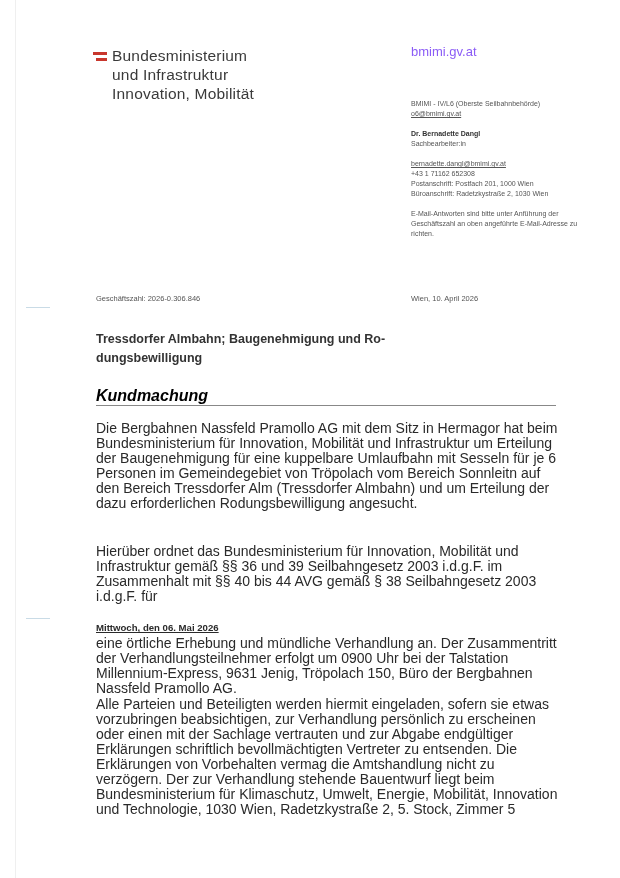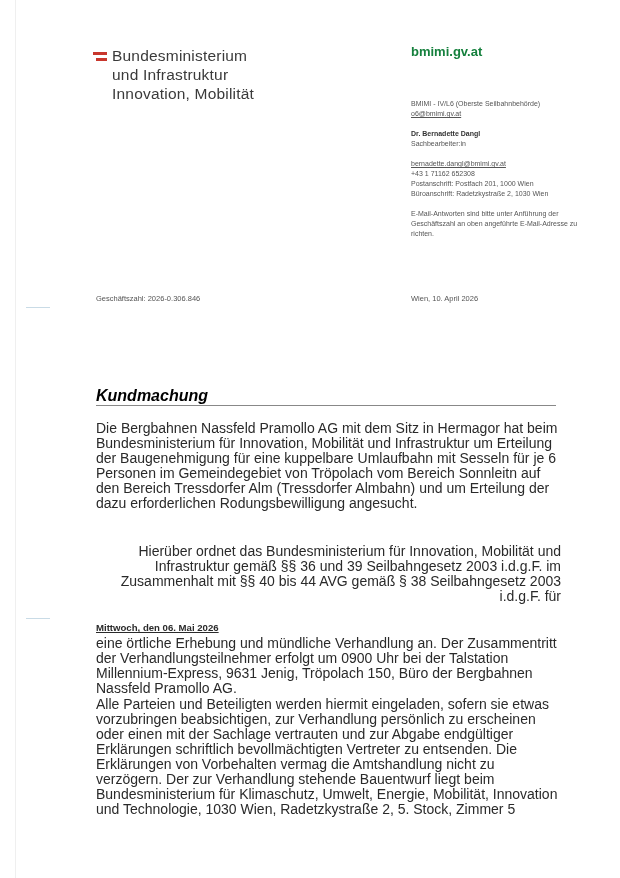--- a/index.html
+++ b/index.html
@@ -8,37 +8,37 @@
     .page { position: absolute; left: 0; top: 0; width: 620px; height: 742px; background: #fff; margin-left: 12px; }
     .left-edge { position: absolute; left: 3px; top: 0; width: 1px; height: 878px; background: #efefef; }
     .fold-mark { position: absolute; left: 14px; width: 24px; height: 1px; background: #c9dbe6; }
 
     .logo { position: absolute; left: 81px; top: 50px; }
     .flag { position: absolute; left: 0; top: 2px; width: 14px; height: 10px; }
     .flag .bar1 { position: absolute; left: 0; top: 0; width: 14px; height: 3px; background: #c8372d; }
     .flag .bar2 { position: absolute; left: 3px; top: 6px; width: 11px; height: 3px; background: #c8372d; }
     .logo-text { position: absolute; left: 19px; top: -4px; width: 220px; font-size: 15.5px; line-height: 19px; color: #3a3a3a; letter-spacing: 0.2px; }
 
-    .site-link { position: absolute; left: 399px; top: 44px; font-size: 13px; color: #15803d; font-weight: bold; }
+    .site-link { position: absolute; left: 399px; top: 44px; font-size: 13px; color: #8b5cf6; font-weight: normal; }
 
     .sidebar { position: absolute; left: 399px; top: 99px; width: 175px; font-size: 7px; line-height: 10px; color: #555; }
     .sidebar .gap { height: 10px; }
     .sidebar .u { text-decoration: underline; }
     .sidebar .b { font-weight: bold; color: #333; }
 
     .ref { position: absolute; left: 84px; top: 294px; font-size: 7.5px; color: #555; }
     .date { position: absolute; left: 399px; top: 294px; font-size: 7.5px; color: #555; }
 
     .title { position: absolute; left: 84px; top: 330px; width: 330px; font-size: 12.5px; line-height: 19px; font-weight: bold; color: #333; }
     .heading { position: absolute; left: 84px; top: 387px; font-size: 16px; font-weight: bold; color: #000000; font-style: italic; }
     .heading-rule { position: absolute; left: 84px; top: 405px; width: 460px; height: 1px; background: #888; }
 
     .body { position: absolute; left: 84px; width: 465px; font-size: 14px; line-height: 15px; color: #2a2a2a; }
     .p1 { top: 421px; }
-    .p2 { top: 544px; text-align: right; }
+    .p2 { top: 544px; }
     .date-hl { position: absolute; left: 84px; top: 622px; font-size: 9.6px; font-weight: bold; text-decoration: underline; color: #2a2a2a; }
     .p3 { top: 636px; }
     .p4 { top: 697px; }
   </style>
 </head>
 <body>
 
 <div class="page">
   <div class="left-edge"></div>
   <div class="fold-mark" style="top:307px"></div>
@@ -69,20 +69,21 @@
     <div>+43 1 71162 652308</div>
     <div>Postanschrift: Postfach 201, 1000 Wien</div>
     <div>Büroanschrift: Radetzkystraße 2, 1030 Wien</div>
     <div class="gap"></div>
     <div>E-Mail-Antworten sind bitte unter Anführung der Geschäftszahl an oben angeführte E-Mail-Adresse zu richten.</div>
   </div>
 
   <div class="ref">Geschäftszahl: 2026-0.306.846</div>
   <div class="date">Wien, 10. April 2026</div>
 
+  <div class="title">Tressdorfer Almbahn; Baugenehmigung und Ro-dungsbewilligung</div>
   <div class="heading">Kundmachung</div>
   <div class="heading-rule"></div>
 
   <div class="body p1">
     <div>Die Bergbahnen Nassfeld Pramollo AG mit dem Sitz in Hermagor hat beim Bundesministerium für Innovation, Mobilität und Infrastruktur um Erteilung der Baugenehmigung für eine kuppelbare Umlaufbahn mit Sesseln für je 6 Personen im Gemeindegebiet von Tröpolach vom Bereich Sonnleitn auf den Bereich Tressdorfer Alm (Tressdorfer Almbahn) und um Erteilung der dazu erforderlichen Rodungsbewilligung angesucht.</div>
   </div>
   <div class="body p2">Hierüber ordnet das Bundesministerium für Innovation, Mobilität und Infrastruktur gemäß §§ 36 und 39 Seilbahngesetz 2003 i.d.g.F. im Zusammenhalt mit §§ 40 bis 44 AVG gemäß § 38 Seilbahngesetz 2003 i.d.g.F. für</div>
   <div class="date-hl">Mittwoch, den 06. Mai 2026</div>
   <div class="body p3">eine örtliche Erhebung und mündliche Verhandlung an. Der Zusammentritt der Verhandlungsteilnehmer erfolgt um 0900 Uhr bei der Talstation Millennium-Express, 9631 Jenig, Tröpolach 150, Büro der Bergbahnen Nassfeld Pramollo AG.</div>
   <div class="body p4">Alle Parteien und Beteiligten werden hiermit eingeladen, sofern sie etwas vorzubringen beabsichtigen, zur Verhandlung persönlich zu erscheinen oder einen mit der Sachlage vertrauten und zur Abgabe endgültiger Erklärungen schriftlich bevollmächtigten Vertreter zu entsenden. Die Erklärungen von Vorbehalten vermag die Amtshandlung nicht zu verzögern. Der zur Verhandlung stehende Bauentwurf liegt beim Bundesministerium für Klimaschutz, Umwelt, Energie, Mobilität, Innovation und Technologie, 1030 Wien, Radetzkystraße 2, 5. Stock, Zimmer 5</div>

